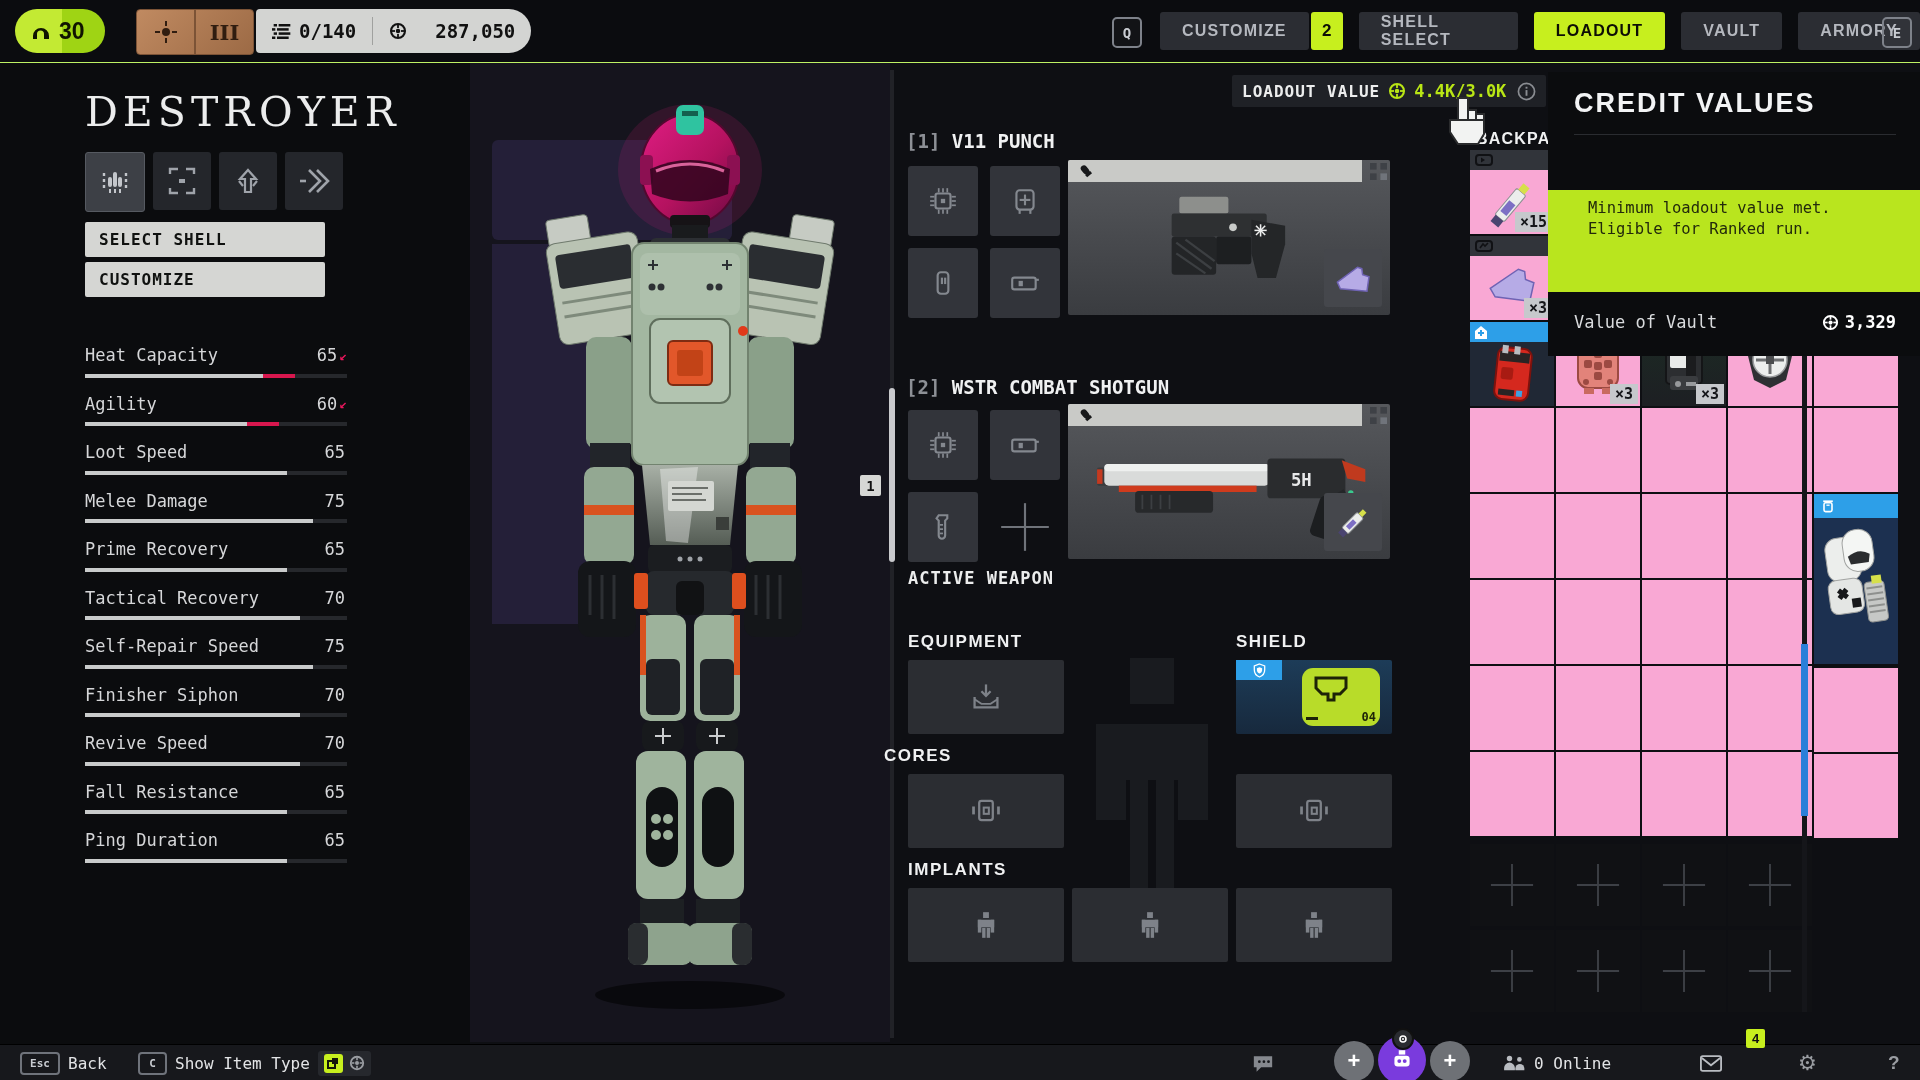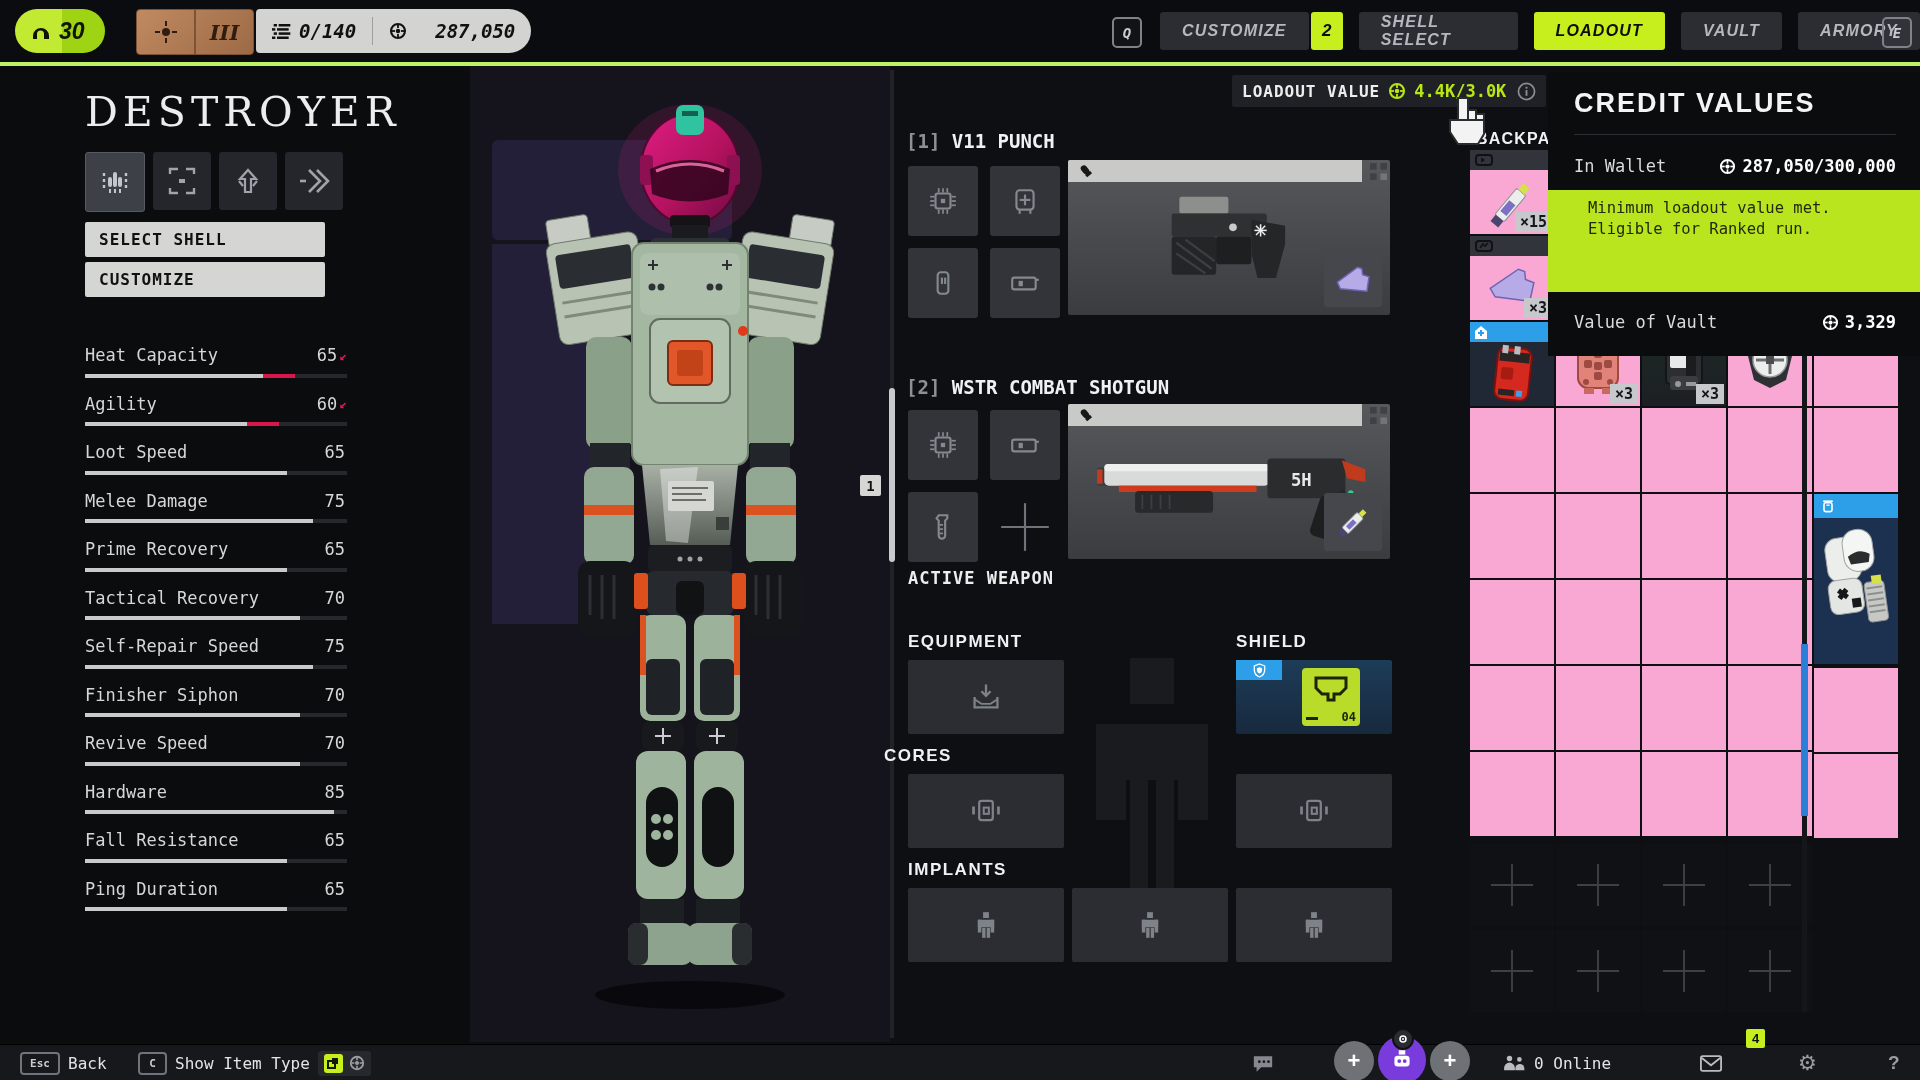--- a/index.html
+++ b/index.html
@@ -1,20 +1,20 @@
 <!DOCTYPE html>
 <html><head>
 <meta charset="utf-8">
 <style>
 html,body{margin:0;padding:0;width:1920px;height:1080px;overflow:hidden;background:#000;}
 #app{position:relative;width:1920px;height:1080px;background:#0e0f13;font-family:"Liberation Sans",sans-serif;color:#e8e9ea;}
 .abs{position:absolute;}
 .mono{font-family:"DejaVu Sans Mono",monospace;}
 
-#topbar{left:0;top:0;width:1920px;height:62px;background:#0b0c0f;border-bottom:4px solid #bef264;z-index:40;font-style:italic;}
+#topbar{left:0;top:0;width:1920px;height:62px;background:#0b0c0f;border-bottom:1px solid #bef264;z-index:40;}
 .pill{display:flex;align-items:center;height:44px;}
 #level-pill{left:15px;top:9px;border-radius:22px;overflow:hidden;background:linear-gradient(90deg,#c3ea33 0 52%,#9fd414 52% 100%);padding:0 20px 0 14px;gap:6px;color:#101400;font-weight:800;font-size:23px;}
 #tier-badge{left:136px;top:9px;border-radius:4px;overflow:hidden;background:linear-gradient(135deg,#c08a61,#9c6a45);border:1px solid #7c5336;color:#301d10;align-items:flex-end;}
 #tier-badge .half{width:57px;height:44px;display:flex;align-items:center;justify-content:center;}
 #tier-badge .half+.half{border-left:2px solid #7c5336;}
 #counter-pill{left:256px;top:9px;background:#d3d4d2;border-radius:4px 22px 22px 4px;color:#111;font-weight:700;font-size:19px;}
 #counter-pill .sect{display:flex;align-items:center;gap:7px;padding:0 16px;height:28px;text-align:center;}
 #counter-pill .sect+.sect{border-left:1px solid #a0a19f;gap:28px;}
 .keybadge{width:26px;height:27px;border:2px solid #7e828a;border-radius:5px;color:#c9ccd2;font-weight:700;font-size:14px;display:flex;align-items:center;justify-content:center;background:rgba(255,255,255,.03);}
 #tabs{left:1160px;top:12px;height:38px;display:flex;gap:16px;}
@@ -594,33 +594,20 @@
             <span class="stat-drop"></span>
           </span>
         </div>
         <div class="stat-bar">
           <i class="f" style="width: 82%;"></i>
           <i class="t" style="width: 0%;"></i>
         </div>
       </div>
       <div class="stat-row">
         <div class="stat-top">
-          <span class="stat-name">Hardware</span>
-          <span class="stat-right">
-            <span class="stat-val">85</span>
-            <span class="stat-drop"></span>
-          </span>
-        </div>
-        <div class="stat-bar">
-          <i class="f" style="width: 95%;"></i>
-          <i class="t" style="width: 0%;"></i>
-        </div>
-      </div>
-      <div class="stat-row">
-        <div class="stat-top">
           <span class="stat-name">Fall Resistance</span>
           <span class="stat-right">
             <span class="stat-val">65</span>
             <span class="stat-drop"></span>
           </span>
         </div>
         <div class="stat-bar">
           <i class="f" style="width: 77%;"></i>
           <i class="t" style="width: 0%;"></i>
         </div>
@@ -771,21 +758,21 @@
         <use href="#tray"></use>
       </svg>
     </div>
   <div class="abs seclabel" style="left:1236px;top:632px">SHIELD</div>
   <div class="abs" style="left:1236px;top:660px;width:156px;height:74px;background:linear-gradient(180deg,#1d3c58,#17293d);border-radius:2px">
     <div class="abs" style="left:0;top:0;width:46px;height:20px;background:#2d9fe8;display:flex;align-items:center;justify-content:center">
         <svg width="13" height="15">
           <use href="#shieldg" color="#fff"></use>
         </svg>
       </div>
-    <div class="abs" style="left:66px;top:8px;width:58px;height:58px;background:#b8dc29;border-radius:4px">
+    <div class="abs" style="left:66px;top:8px;width:78px;height:58px;background:#b8dc29;border-radius:11px">
       <svg class="abs" style="left:10px;top:6px" width="38" height="34" viewBox="0 0 38 34">
           <path d="M4 4h30v10l-6 6h-6v6h-6v-6h-6l-6-6z" fill="none" stroke="#1d2307" stroke-width="3"></path>
         </svg>
       <span class="abs mono" style="right:4px;bottom:2px;font-size:12px;font-weight:700;color:#1d2307">04</span>
       <div class="abs" style="left:4px;bottom:6px;width:12px;height:3px;background:#1d2307"></div>
     </div>
   </div>
   <div class="abs seclabel" style="left:884px;top:746px">CORES</div>
   <div class="abs gearslot" style="left:908px;top:774px">
       <svg width="34" height="30">
@@ -1033,29 +1020,20 @@
           <rect x="50" y="52" width="10" height="8" fill="#d6e04a"></rect>
         </g>
       </svg>
   </div>
   <div class="abs" style="left:1802px;top:150px;width:5px;height:862px;background:#15161a"></div>
   <div class="abs" style="left:1801px;top:644px;width:7px;height:172px;background:#2b7fd9"></div>
 
   <div class="abs" id="credit-panel">
     <div class="title">CREDIT VALUES</div>
     <div class="divider"></div>
-    <div class="cp-row mono" style="top:76px;height:36px">
-      <span style="color:#d9dbdd">In Wallet</span>
-      <span class="v" style="color:#fff">
-        <svg width="17" height="17">
-            <use href="#chip" color="#fff"></use>
-          </svg>
-        <span>287,050/300,000</span>
-      </span>
-    </div>
     <div id="cp-green" class="mono">
       <div class="note">
         <div>Minimum loadout value met.</div>
         <div>Eligible for Ranked run.</div>
       </div>
     </div>
     <div class="cp-row mono" style="top:232px;height:36px">
       <span style="color:#d9dbdd">Value of Vault</span>
       <span class="v" style="color:#fff">
         <svg width="17" height="17">

